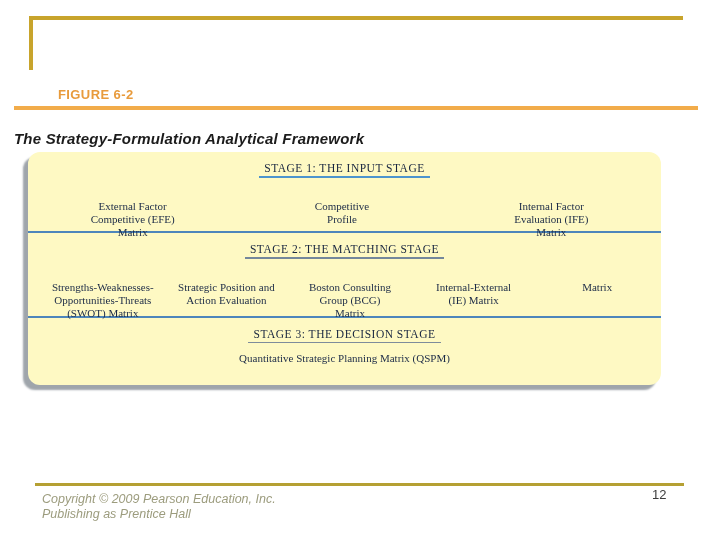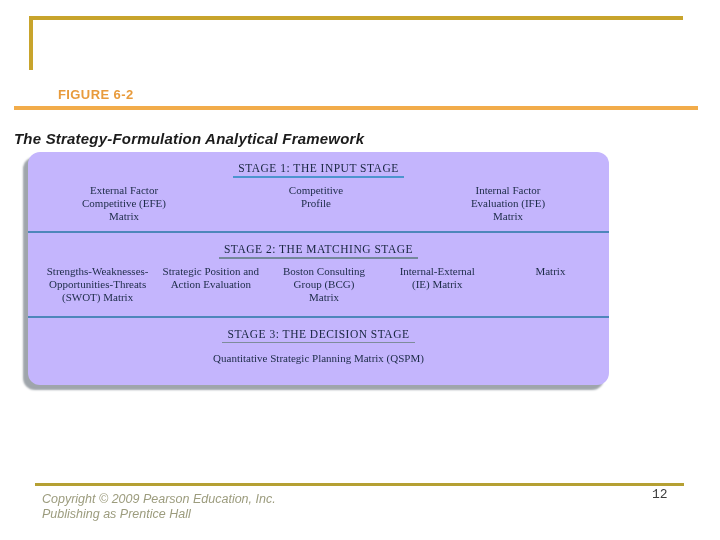--- a/index.html
+++ b/index.html
@@ -47,22 +47,22 @@
     font-weight: bold;
     letter-spacing: 0.2px;
     color: #1c1c1c;
     font-style: italic;
   }
 
   
   .panel {
     position: absolute;
     left: 28px; top: 152px;
-    width: 581px; height: 233px;
-    background: #c4b5fd;
+    width: 633px; height: 233px;
+    background: #fef9c3;
     border-radius: 12px;
     box-shadow: -5px 5px 2px #9FA5AB;
     display: flex;
     flex-direction: column;
   }
 
   .stage { box-sizing: border-box; }
   .stage-1 { height: 81px; border-bottom: 2px solid #4E86BB; }
   .stage-2 { height: 85px; border-bottom: 2px solid #4E86BB; }
   .stage-3 { height: 65px; }
@@ -79,21 +79,21 @@
     display: inline-block;
     padding: 0 5px 2px 5px;
     border-bottom: 2px solid #4C94CE;
   }
   .stage-2 .stage-header .hdr { border-bottom-color: #74879B; }
   .stage-3 .stage-header .hdr { border-bottom-color: #7E8C9B; border-bottom-width: 1px; }
 
   .items {
     display: flex;
     align-items: flex-start;
-    margin-top: 6px;
+    margin-top: 22px;
   }
   .stage-1 .items { padding: 0 5px 0 0; }
   .stage-2 .items { padding: 0 2px 0 13px; }
   .stage-3 .items { margin-top: 9px; }
 
   .item {
     flex: 1;
     text-align: center;
     font-family: "Liberation Serif", serif;
     font-size: 11px;
@@ -113,21 +113,21 @@
     position: absolute;
     left: 42px; top: 492px;
     font-size: 12.5px;
     line-height: 14.5px;
     font-style: italic;
     color: #9C9C7E;
   }
   .page-number {
     position: absolute;
     left: 652px; top: 487px;
-    font-family: Liberation Mono, monospace;
+    font-family: Liberation Sans, sans-serif;
     font-size: 13px;
     color: #3C3C3C;
   }
 </style>
 </head>
 <body>
 
 <div class="slide">
 
   <div class="top-bracket"></div>

